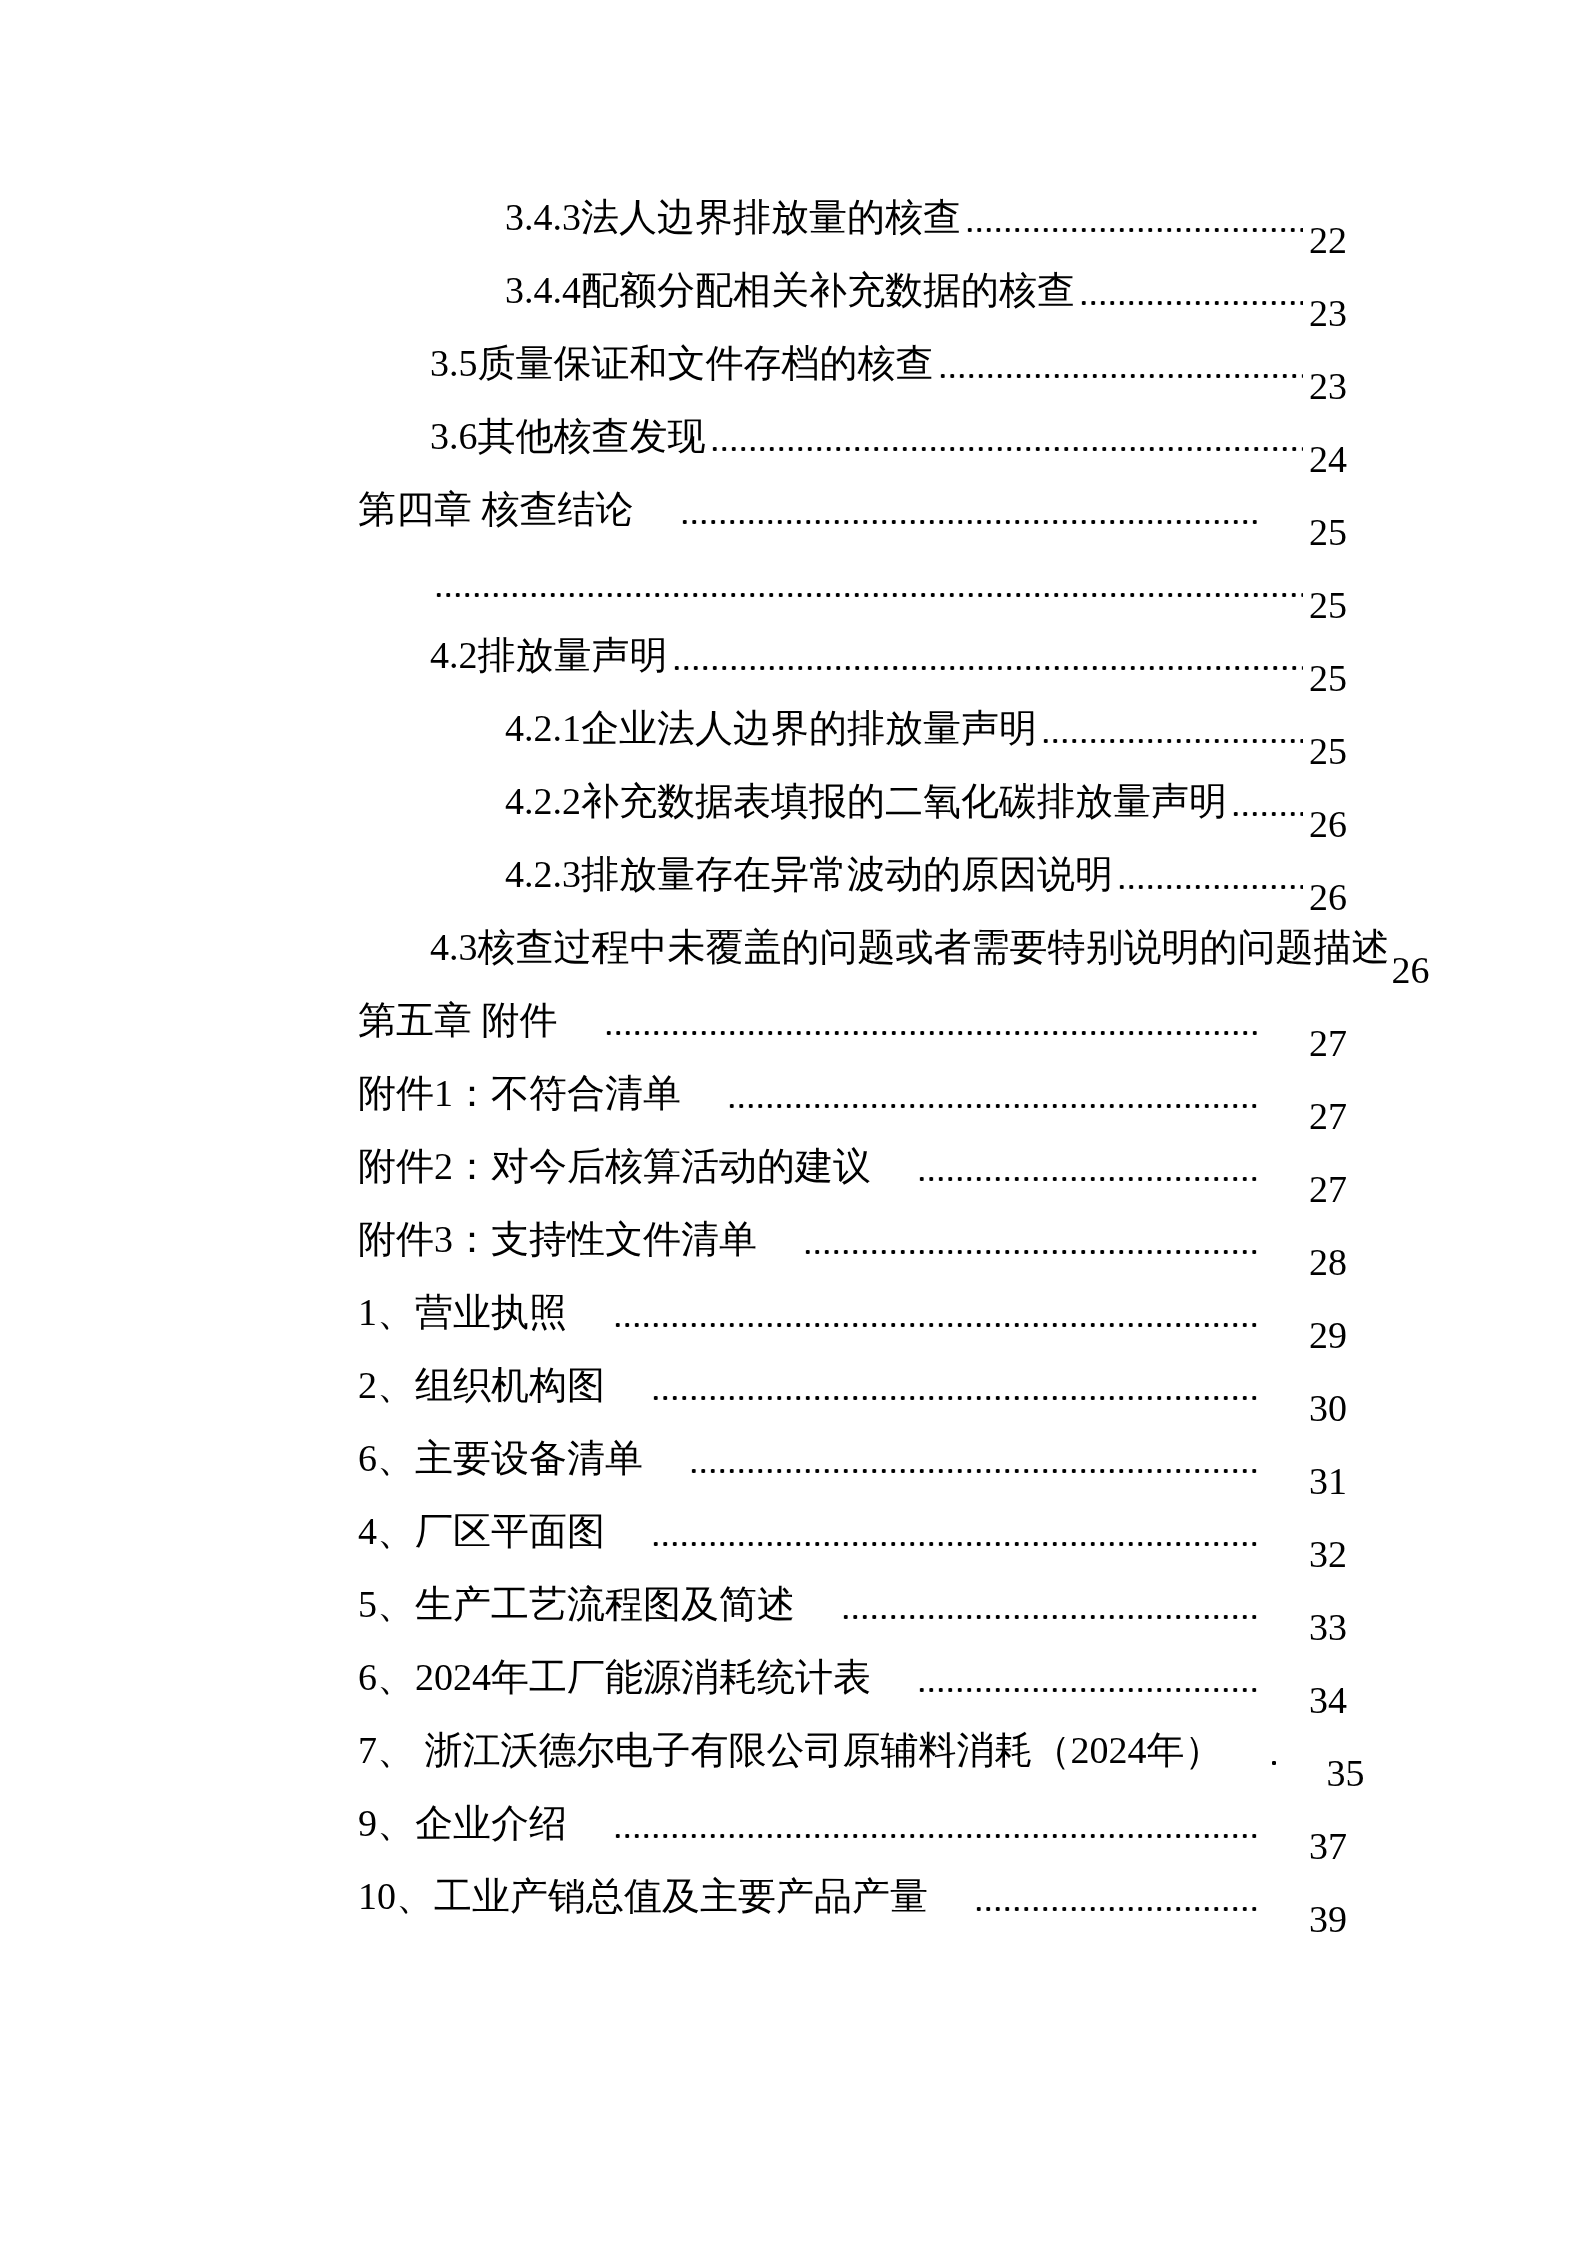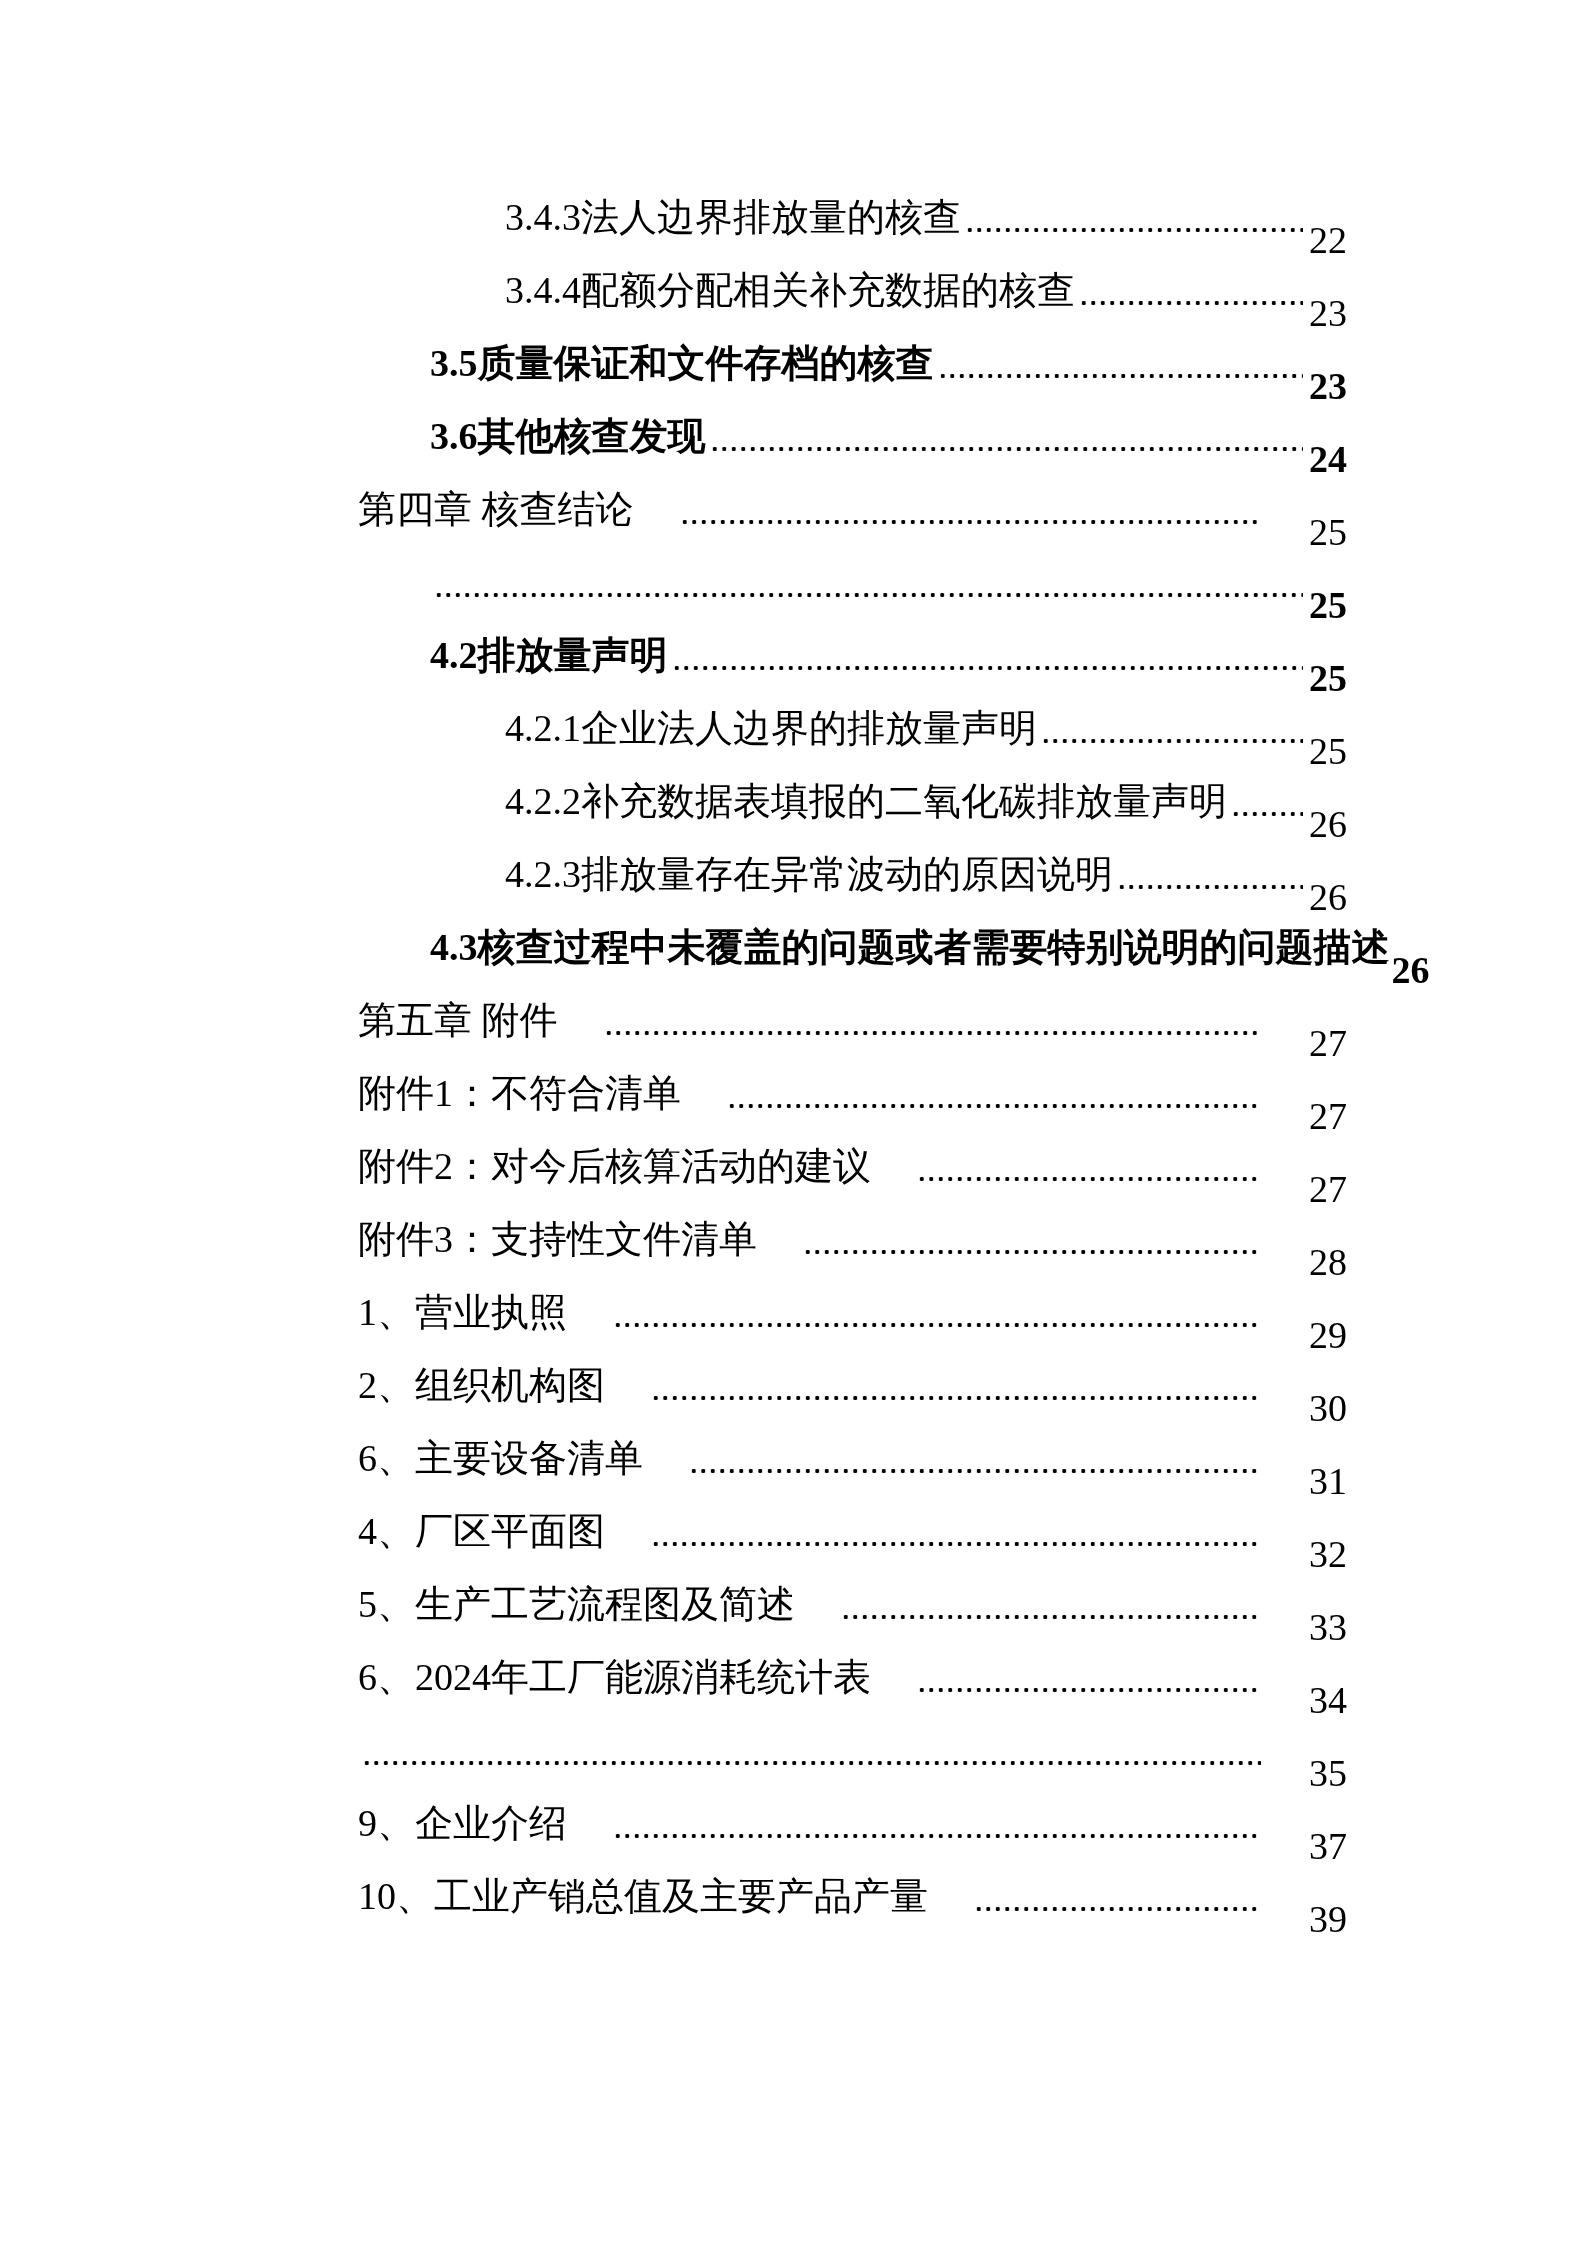--- a/index.html
+++ b/index.html
@@ -30,21 +30,21 @@
     white-space: nowrap;
   }
   .toc-row .title {
     flex: 0 0 auto;
   }
   .toc-row .page-num {
     flex: 0 0 auto;
     margin-top: 45px;
   }
   .lvl1 { margin-left: 318px; gap: 42px; }
-  .lvl2 { margin-left: 390px; font-weight: bold; }
+  .lvl2 { margin-left: 390px; }
   .lvl3 { margin-left: 465px; }
   .leader {
     flex: 1 1 auto;
     height: 6px;
     margin-left: 4px;
     margin-right: 6px;
     min-width: 10px;
     align-self: center;
     transform: translateY(12px);
     background-image: radial-gradient(circle, #000000 1.9px, rgba(0,0,0,0) 2.4px);
@@ -158,20 +158,21 @@
         <span class="title">5、生产工艺流程图及简述</span>
         <span class="leader"></span>
         <span class="page-num">33</span>
       </div>
       <div class="toc-row lvl1">
         <span class="title">6、2024年工厂能源消耗统计表</span>
         <span class="leader"></span>
         <span class="page-num">34</span>
       </div>
       <div class="toc-row lvl1">
+        <span class="title">7、 浙江沃德尔电子有限公司原辅料消耗（2024年） </span>
         <span class="leader"></span>
         <span class="page-num">35</span>
       </div>
       <div class="toc-row lvl1">
         <span class="title">9、企业介绍</span>
         <span class="leader"></span>
         <span class="page-num">37</span>
       </div>
       <div class="toc-row lvl1">
         <span class="title">10、工业产销总值及主要产品产量</span>

